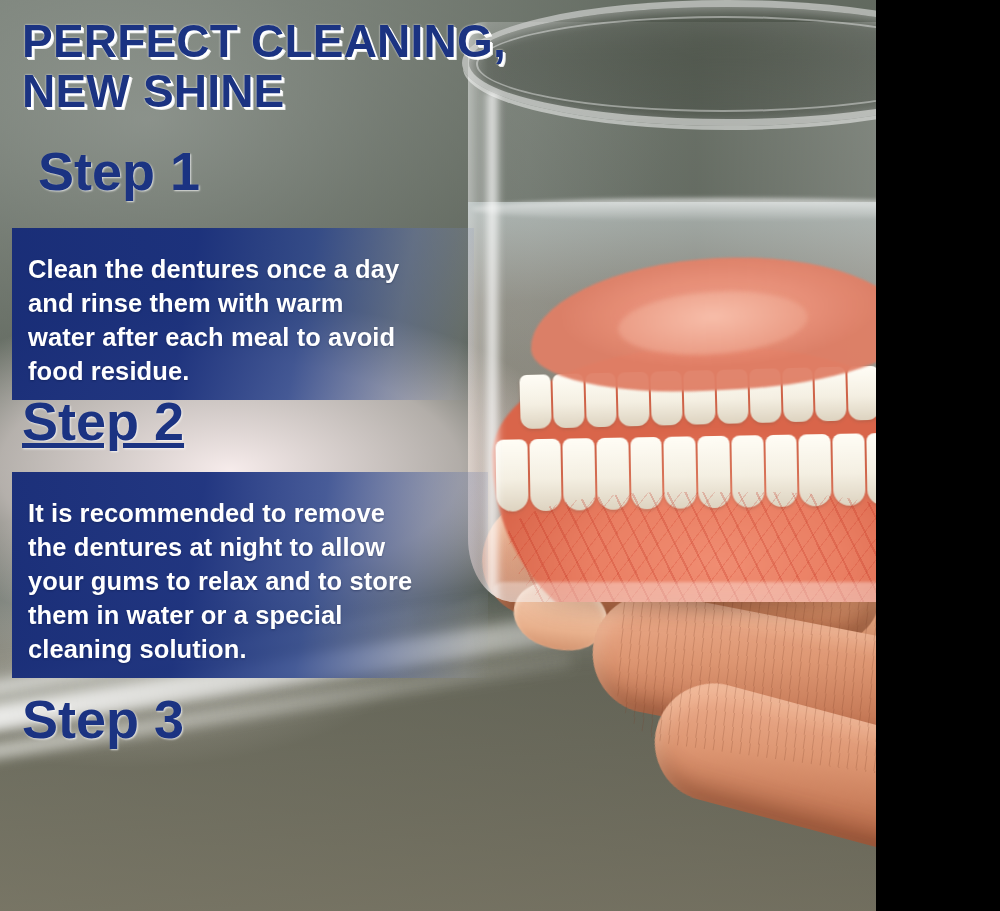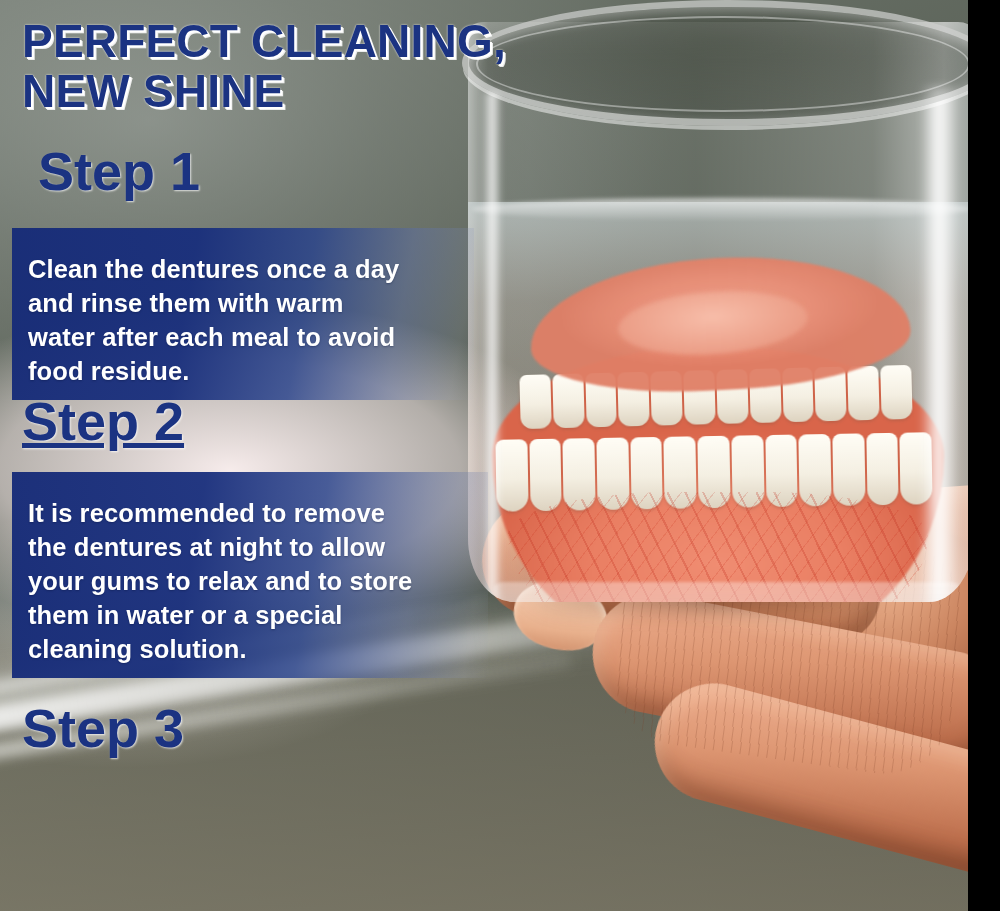--- a/index.html
+++ b/index.html
@@ -2,21 +2,21 @@
 <html><head>
 <meta charset="utf-8">
 <style>
   html, body {
     margin: 0;
     padding: 0;
     background: #000;
   }
   #poster {
     position: relative;
-    width: 968px;
+    width: 876px;
     height: 911px;
     overflow: hidden;
     font-family: "Liberation Sans", sans-serif;
     background: #8a8d8a;
   }
 
   
   .bg-layer { position: absolute; inset: 0; }
 
   
@@ -228,21 +228,21 @@
     position:absolute;
     left:22px;
     font-size: 54px;
     line-height: 58px;
     font-weight: 600;
     color: #1b3382;
     text-shadow: 1px 1px 2px rgba(255,255,255,0.75);
   }
   .step-head.s1 { top: 142px; margin-left: 16px; }
   .step-head.s2 { top: 392px; text-decoration: underline; }
-  .step-head.s3 { top: 690px; margin-top: 9px; }
+  .step-head.s3 { top: 690px; }
 
   .step-box {
     position:absolute;
     left: 12px;
     padding: 24px 14px 12px 16px;
     color: #ffffff;
     font-size: 25.5px;
     line-height: 34px;
     font-weight: 700;
     letter-spacing: 0.1px;

